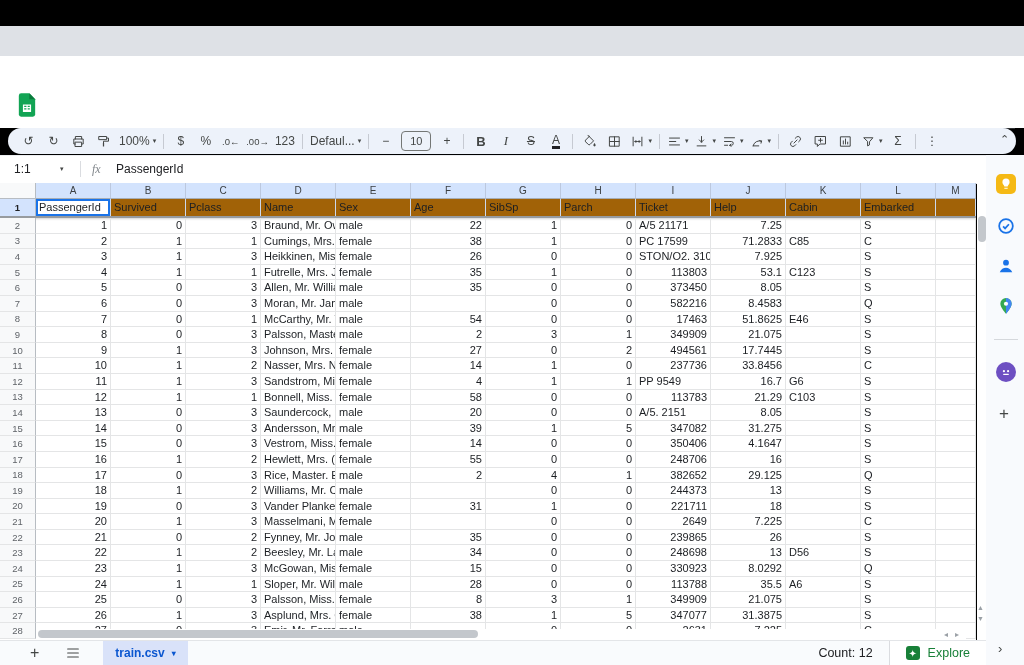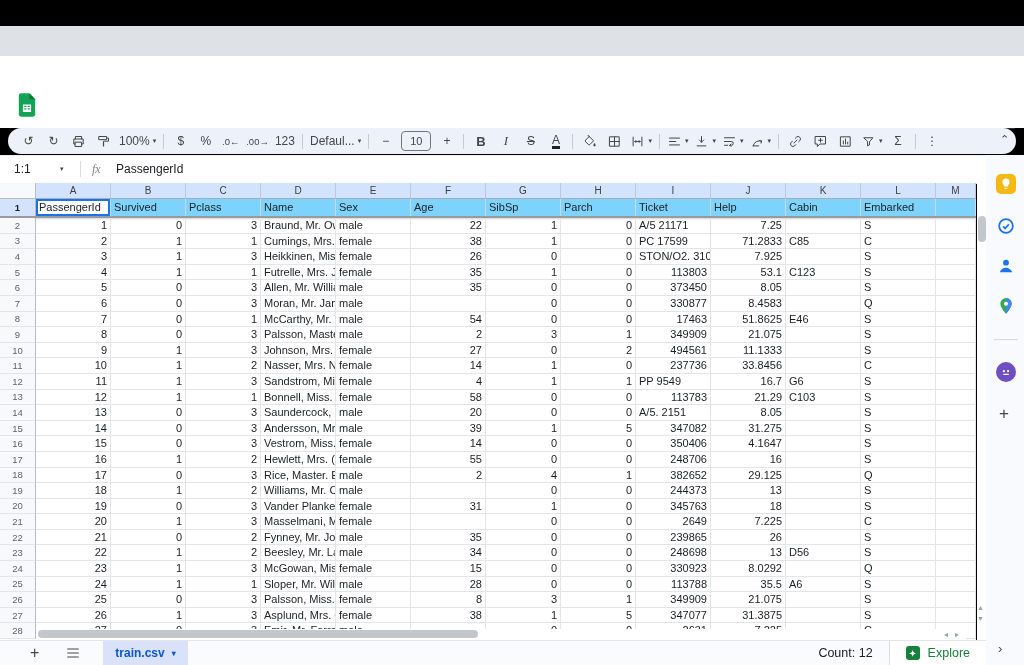--- a/index.html
+++ b/index.html
@@ -60,21 +60,21 @@
   
   .grid{left:0;top:183px;width:976px;height:457px;background:#fff;overflow:hidden;}
   .ch{display:flex;height:16px;}
   .cnr{width:36px;box-sizing:border-box;background:#f8f9fa;border-right:1px solid #b7bcc2;border-bottom:1px solid #b7bcc2;flex:0 0 36px;}
   .cl{box-sizing:border-box;background:#d3e3fd;border-right:1px solid #bcc8de;border-bottom:1px solid #a6adb5;font-size:10px;color:#3c4043;display:flex;align-items:center;justify-content:center;flex:0 0 auto;}
   .row{display:flex;height:15.6px;}
   .row1{height:17px;border-bottom:2px solid #979b9f;box-shadow:0 1px 2px rgba(0,0,0,.18);}
   .rn{width:36px;box-sizing:border-box;background:#f8f9fa;border-right:1px solid #b7bcc2;border-bottom:1px solid #e4e5e6;font-size:9.5px;color:#5f6368;display:flex;align-items:center;justify-content:center;flex:0 0 36px;}
   .rn1{background:#d3e3fd;color:#202124;font-weight:bold;border-bottom:none;}
   .cell{box-sizing:border-box;border-right:1px solid #e4e5e6;border-bottom:1px solid #e4e5e6;font-size:11px;color:#1c1f23;padding:0 3px;white-space:nowrap;overflow:hidden;line-height:15.4px;flex:0 0 auto;}
-  .row1 .cell{background:#7dd3fc;border-bottom:none;border-right:1px solid #ccd8ec;line-height:17px;}
+  .row1 .cell{background:#a16207;border-bottom:none;border-right:1px solid #ccd8ec;line-height:17px;}
   .row1 .cell.active{background:#fff;box-shadow:inset 0 0 0 2px #1a73e8;}
   .cell.num{text-align:right;}
 
   
   .vlane{left:977px;top:183px;width:10px;height:457px;background:#fff;}
   .vthumb{left:978px;top:216px;width:8px;height:26px;background:#c3c7cc;border-radius:4px;}
   .varr{left:977px;font-size:7px;color:#9aa0a6;}
   .hlane{left:36px;top:629px;width:930px;height:10px;background:#fff;}
   .hthumb{left:38px;top:630px;width:440px;height:8px;background:#c3c7cc;border-radius:4px;}
   .harr{top:630px;font-size:8px;color:#9aa0a6;}
@@ -616,21 +616,21 @@
     <div class="row">
       <div class="rn">7</div>
       <div class="cell num" style="width:75px">6</div>
       <div class="cell num" style="width:75px">0</div>
       <div class="cell num" style="width:75px">3</div>
       <div class="cell" style="width:75px">Moran, Mr. James</div>
       <div class="cell" style="width:75px">male</div>
       <div class="cell" style="width:75px"></div>
       <div class="cell num" style="width:75px">0</div>
       <div class="cell num" style="width:75px">0</div>
-      <div class="cell num" style="width:75px">330877</div>
+      <div class="cell num" style="width:75px">582216</div>
       <div class="cell num" style="width:75px">8.4583</div>
       <div class="cell" style="width:75px"></div>
       <div class="cell" style="width:75px">Q</div>
       <div class="cell" style="width:40px"></div>
     </div>
     <div class="row">
       <div class="rn">8</div>
       <div class="cell num" style="width:75px">7</div>
       <div class="cell num" style="width:75px">0</div>
       <div class="cell num" style="width:75px">1</div>
@@ -665,21 +665,21 @@
       <div class="rn">10</div>
       <div class="cell num" style="width:75px">9</div>
       <div class="cell num" style="width:75px">1</div>
       <div class="cell num" style="width:75px">3</div>
       <div class="cell" style="width:75px">Johnson, Mrs. Oscar W (Elisabeth Vilhelmina Berg)</div>
       <div class="cell" style="width:75px">female</div>
       <div class="cell num" style="width:75px">27</div>
       <div class="cell num" style="width:75px">0</div>
       <div class="cell num" style="width:75px">2</div>
       <div class="cell num" style="width:75px">494561</div>
-      <div class="cell num" style="width:75px">11.1333</div>
+      <div class="cell num" style="width:75px">17.7445</div>
       <div class="cell" style="width:75px"></div>
       <div class="cell" style="width:75px">S</div>
       <div class="cell" style="width:40px"></div>
     </div>
     <div class="row">
       <div class="rn">11</div>
       <div class="cell num" style="width:75px">10</div>
       <div class="cell num" style="width:75px">1</div>
       <div class="cell num" style="width:75px">2</div>
       <div class="cell" style="width:75px">Nasser, Mrs. Nicholas (Adele Achem)</div>
@@ -824,21 +824,21 @@
     <div class="row">
       <div class="rn">20</div>
       <div class="cell num" style="width:75px">19</div>
       <div class="cell num" style="width:75px">0</div>
       <div class="cell num" style="width:75px">3</div>
       <div class="cell" style="width:75px">Vander Planke, Mrs. Julius (Emelia Maria Vandemoortele)</div>
       <div class="cell" style="width:75px">female</div>
       <div class="cell num" style="width:75px">31</div>
       <div class="cell num" style="width:75px">1</div>
       <div class="cell num" style="width:75px">0</div>
-      <div class="cell num" style="width:75px">345763</div>
+      <div class="cell num" style="width:75px">221711</div>
       <div class="cell num" style="width:75px">18</div>
       <div class="cell" style="width:75px"></div>
       <div class="cell" style="width:75px">S</div>
       <div class="cell" style="width:40px"></div>
     </div>
     <div class="row">
       <div class="rn">21</div>
       <div class="cell num" style="width:75px">20</div>
       <div class="cell num" style="width:75px">1</div>
       <div class="cell num" style="width:75px">3</div>

